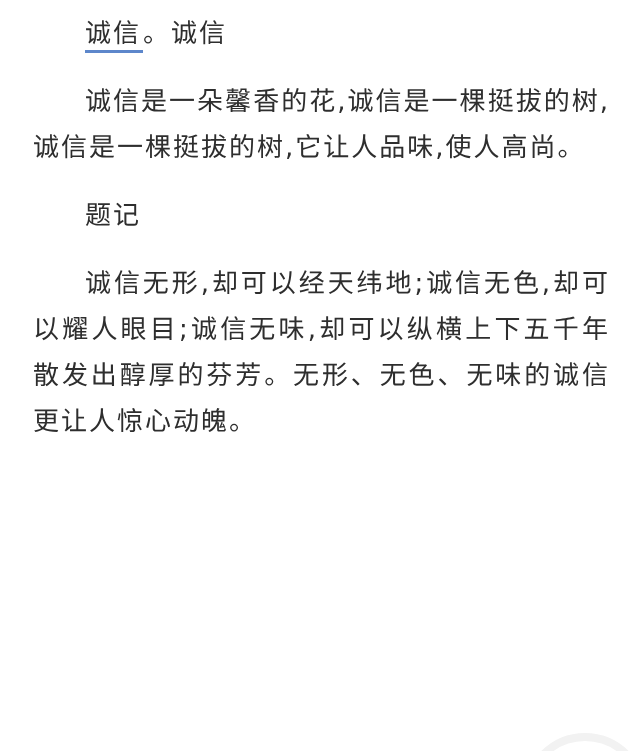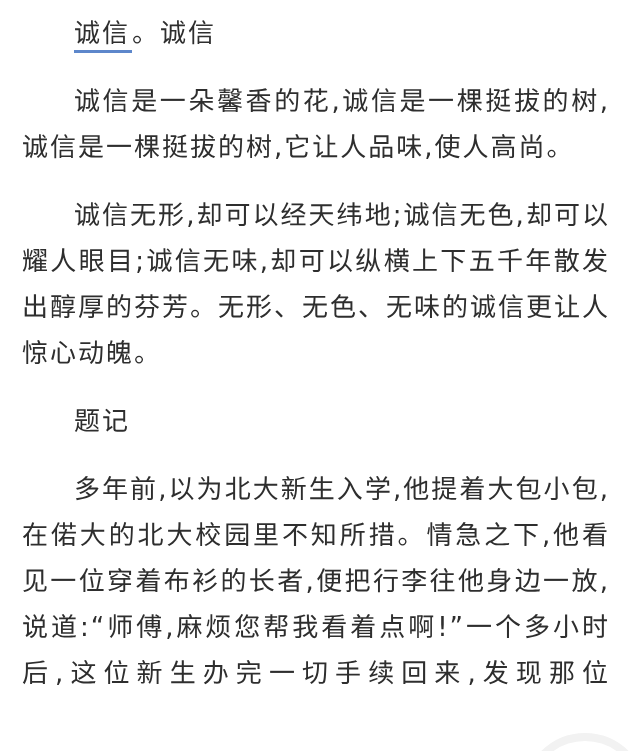--- a/index.html
+++ b/index.html
@@ -12,21 +12,21 @@
     height: 751px;
     overflow: hidden;
     position: relative;
     font-family: "DejaVu Sans", "Liberation Sans", sans-serif;
   }
   .page {
     position: relative;
     z-index: 1;
     box-sizing: border-box;
     width: 640px;
-    padding: 10px 30px 0 22px;
+    padding: 10px 30px 0 33px;
     color: #2e2e2e;
     font-size: 26px;
     line-height: 46px;
   }
   .para {
     margin: 0 0 22px 0;
     text-indent: 2em;
     text-align: justify;
     letter-spacing: 2px;
     word-break: break-all;
@@ -62,21 +62,20 @@
 </style>
 </head>
 <body>
 
 <div class="page">
 
   <p class="title-line"><span class="title-underline">诚信</span><span>。诚信</span></p>
 
   <p class="para">诚信是一朵馨香的花,诚信是一棵挺拔的树,诚信是一棵挺拔的树,它让人品味,使人高尚。</p>
 
+  <p class="para">题记</p>
+
   <p class="para">诚信无形,却可以经天纬地;诚信无色,却可以耀人眼目;诚信无味,却可以纵横上下五千年散发出醇厚的芬芳。无形、无色、无味的诚信更让人惊心动魄。</p>
 
-  <p class="para">题记</p>
-
-  <p class="para cut">多年前,以为北大新生入学,他提着大包小包,在偌大的北大校园里不知所措。情急之下,他看见一位穿着布衫的长者,便把行李往他身边一放,说道:“师傅,麻烦您帮我看着点啊!”一个多小时后,这位新生办完一切手续回来,发现那位</p>
 
 </div>
 
 <div class="watermark-circle"></div>
 
 </body></html>

